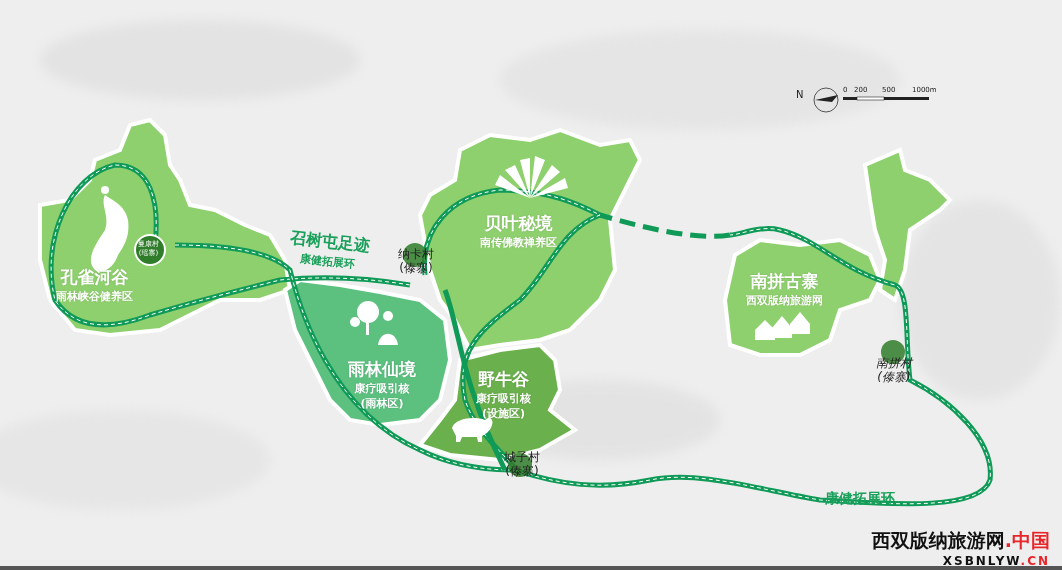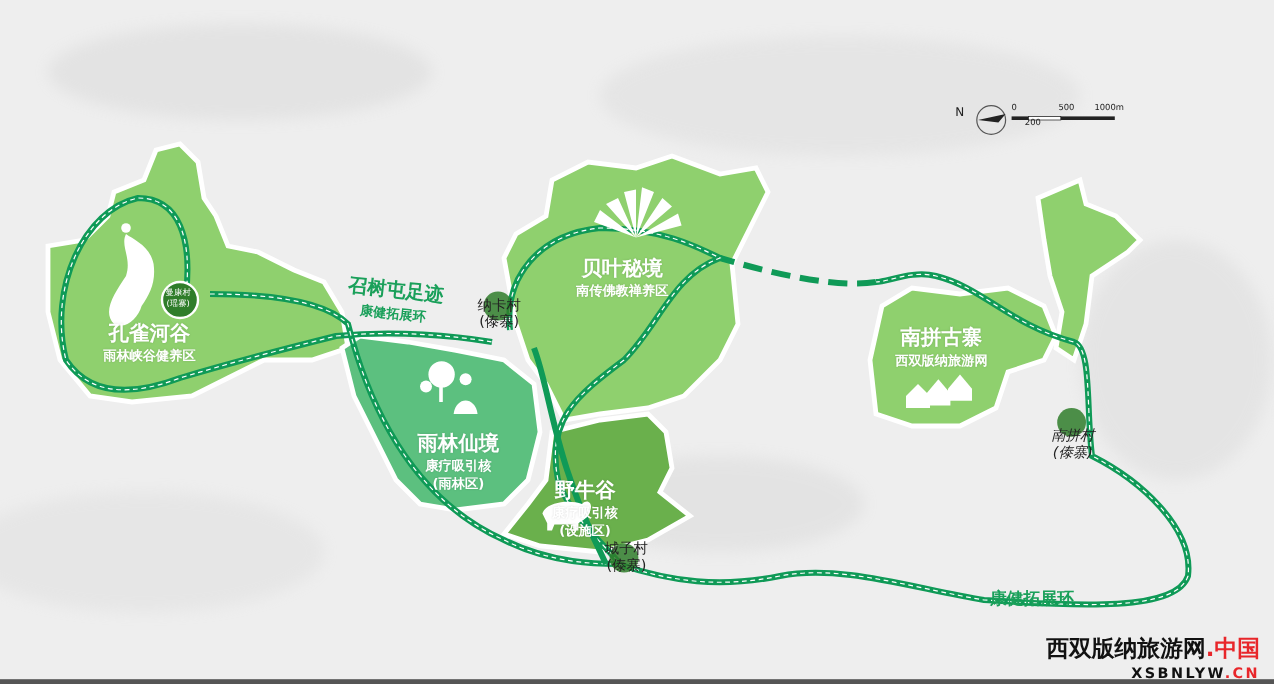--- a/index.html
+++ b/index.html
@@ -98,39 +98,39 @@
   </g>
   <g>
     <rect x="843" y="97" width="86" height="3" fill="#222"></rect>
     <rect x="857" y="97" width="27" height="3" fill="#fff" stroke="#222" stroke-width="0.6"></rect>
   </g>
 </svg>
 
 <div class="scale">
   <span style="position:absolute;left:6px;top:3px;font-size:10px">N</span>
   <span style="position:absolute;left:53px;top:0">0</span>
-  <span style="position:absolute;left:64px;top:12px">200</span>
+  <span style="position:absolute;left:64px;top:0">200</span>
   <span style="position:absolute;left:92px;top:0">500</span>
   <span style="position:absolute;left:122px;top:0">1000m</span>
 </div>
 
-<div class="lbl" style="left:56px;top:266px;margin-left:30px;">
+<div class="lbl" style="left:56px;top:266px;">
   <div class="big">孔雀河谷</div>
   <div class="sub">雨林峡谷健养区</div>
 </div>
 <div class="lbl" style="left:480px;top:212px;">
   <div class="big">贝叶秘境</div>
   <div class="sub">南传佛教禅养区</div>
 </div>
 <div class="lbl" style="left:348px;top:358px;">
   <div class="big">雨林仙境</div>
   <div class="sub">康疗吸引核</div>
   <div class="sub">(雨林区)</div>
 </div>
-<div class="lbl" style="left:460px;top:368px;margin-top:29px;">
+<div class="lbl" style="left:476px;top:368px;">
   <div class="big">野牛谷</div>
   <div class="sub">康疗吸引核</div>
   <div class="sub">(设施区)</div>
 </div>
 <div class="lbl" style="left:746px;top:270px;">
   <div class="big">南拼古寨</div>
   <div class="sub">西双版纳旅游网</div>
 </div>
 
 <div class="vil" style="left:138px;top:240px;font-size:7px;line-height:9px;color:#fff;">

